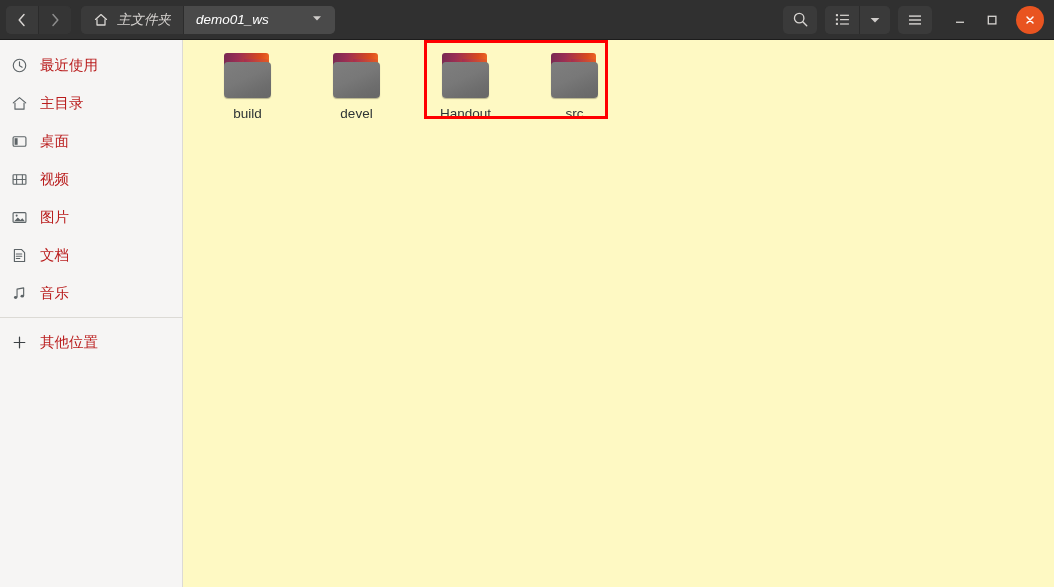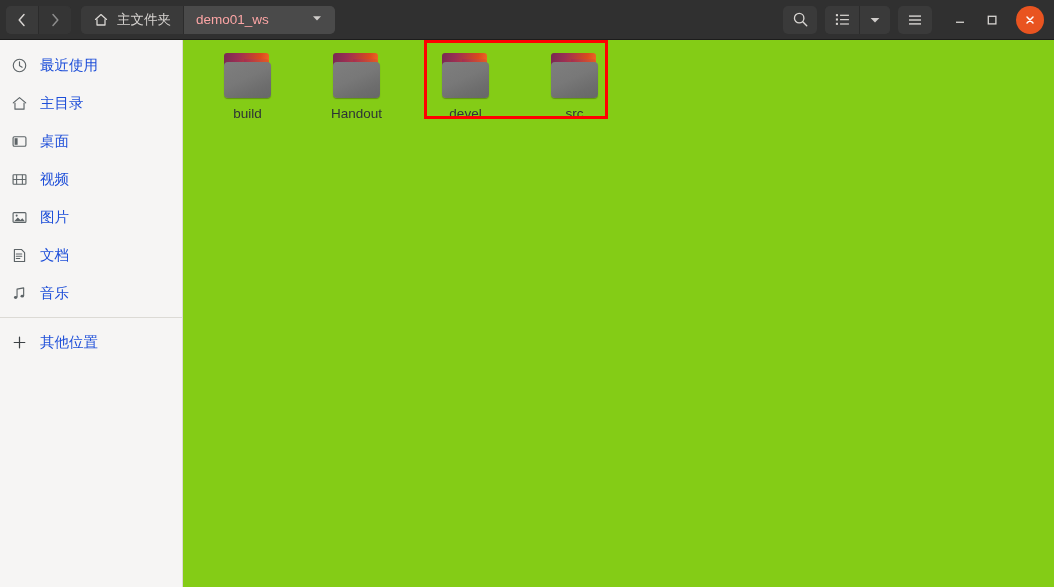--- a/index.html
+++ b/index.html
@@ -23,20 +23,21 @@
   
   .headerbar {
     height: 40px;
     min-height: 40px;
     background: #303030;
     display: flex;
     align-items: center;
     padding: 12px 6px;
     box-sizing: border-box;
     border-bottom: 1px solid #1c1c1c;
+    font-style: italic;
   }
 
   .nav-group {
     display: flex;
     border-radius: 5px;
     overflow: hidden;
     margin-right: 10px;
     background: #3a3a3a;
   }
   .nav-btn {
@@ -68,21 +69,21 @@
     padding: 0 12px;
     background: #3a3a3a;
     color: #d6d3d0;
     font-size: 13.5px;
     cursor: pointer;
     white-space: nowrap;
   }
   .path-btn.current {
     background: #4a4a4a;
     border-left: 1px solid #2c2c2c;
-    color: #fca5a5;
+    color: #ffffff;
     gap: 36px;
   }
   .path-btn .caret {
     margin-left: 6px;
   }
 
   .hb-spacer { flex: 1; }
 
   .hb-btn {
     width: 34px;
@@ -149,21 +150,21 @@
     padding-top: 6px;
     overflow: hidden;
   }
   .side-item {
     display: flex;
     align-items: center;
     height: 38px;
     padding-left: 10px;
     gap: 12px;
     cursor: pointer;
-    color: #1d4ed8;
+    color: #b91c1c;
     font-size: 14.5px;
   }
   .side-item .s-icon {
     width: 18px;
     height: 18px;
     display: flex;
     align-items: center;
     justify-content: center;
     flex: 0 0 18px;
     color: #555a5c;
@@ -171,21 +172,21 @@
   .side-sep {
     height: 1px;
     background: #dcdad5;
     margin: 5px 0 5px 0;
   }
 
   
   .content {
     flex: 1;
     position: relative;
-    background: #84cc16;
+    background: #fef9c3;
     overflow: hidden;
   }
   .icon-grid {
     display: flex;
     flex-wrap: wrap;
     align-content: flex-start;
     padding: 8px 0 0 10px;
   }
   .file-item {
     width: 109px;
@@ -444,29 +445,29 @@
               <div class="front"></div>
           </div>
           <div class="file-label">build</div>
         </div>
 
         <div class="file-item">
           <div class="folder">
             <div class="tab"></div>
               <div class="front"></div>
           </div>
-          <div class="file-label">Handout</div>
+          <div class="file-label">devel</div>
         </div>
 
         <div class="file-item">
           <div class="folder">
             <div class="tab"></div>
               <div class="front"></div>
           </div>
-          <div class="file-label">devel</div>
+          <div class="file-label">Handout</div>
         </div>
 
 
         <div class="file-item">
           <div class="folder">
             <div class="tab"></div>
               <div class="front"></div>
           </div>
           <div class="file-label">src</div>
         </div>

